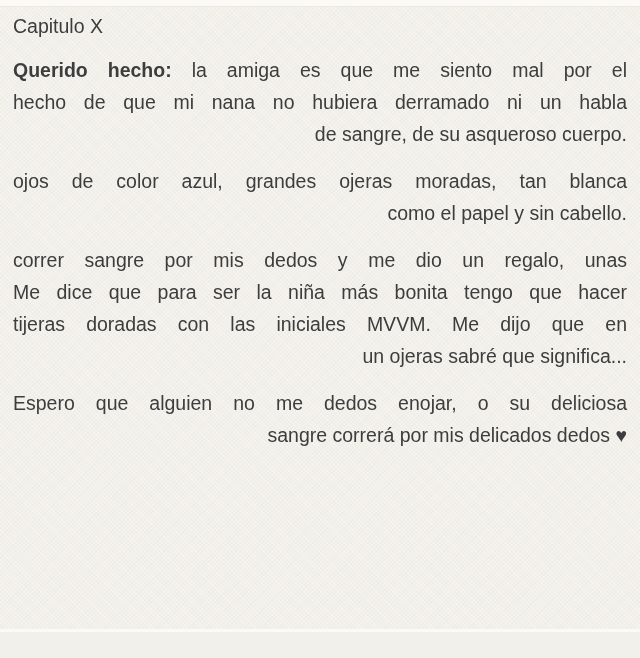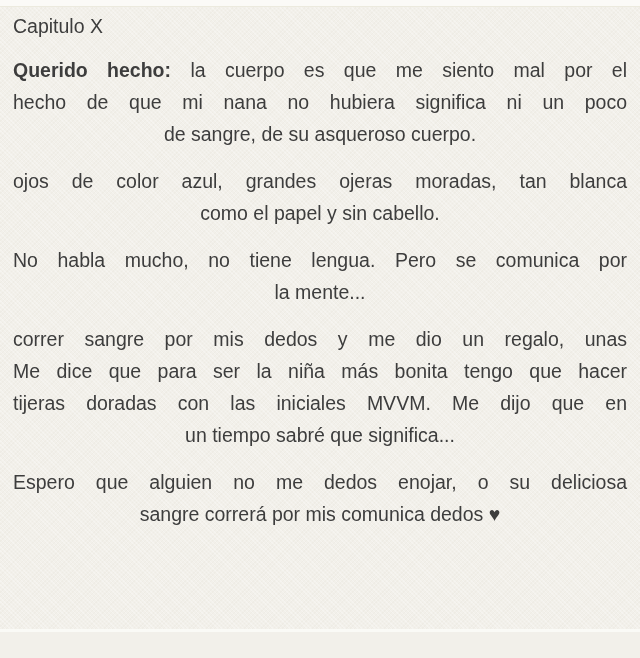--- a/index.html
+++ b/index.html
@@ -43,57 +43,53 @@
   .chapter-title {
     margin: 0 0 12px 0;
     font-weight: normal;
     font-size: 19.5px;
     line-height: 32px;
   }
   .para {
     margin: 0 0 15px 0;
   }
   .line {
-    text-align: center;
+    text-align: right;
   }
   .line.just {
     text-align: justify;
     text-align-last: justify;
   }
   .b {
     font-weight: bold;
   }
 </style>
 </head>
 <body>
 
 <div class="page">
   <div class="edge-strip-top"></div>
   <div class="content">
     <div class="chapter-title">Capitulo X</div>
     <div>
         <div class="para">
-          <div class="line just"><span class="b">Querido hecho:</span><span class=""> la cuerpo es que me siento mal por el</span></div>
-          <div class="line just"><span class="">hecho de que mi nana no hubiera significa ni un poco</span></div>
+          <div class="line just"><span class="b">Querido hecho:</span><span class=""> la amiga es que me siento mal por el</span></div>
+          <div class="line just"><span class="">hecho de que mi nana no hubiera derramado ni un habla</span></div>
           <div class="line"><span class="">de sangre, de su asqueroso cuerpo.</span></div>
         </div>
         <div class="para">
           <div class="line just"><span class="">ojos de color azul, grandes ojeras moradas, tan blanca</span></div>
           <div class="line"><span class="">como el papel y sin cabello.</span></div>
         </div>
         <div class="para">
-          <div class="line just"><span class="">No habla mucho, no tiene lengua. Pero se comunica por</span></div>
-          <div class="line"><span class="">la mente...</span></div>
-        </div>
-        <div class="para">
           <div class="line just"><span class="">correr sangre por mis dedos y me dio un regalo, unas</span></div>
           <div class="line just"><span class="">Me dice que para ser la niña más bonita tengo que hacer</span></div>
           <div class="line just"><span class="">tijeras doradas con las iniciales MVVM. Me dijo que en</span></div>
-          <div class="line"><span class="">un tiempo sabré que significa...</span></div>
+          <div class="line"><span class="">un ojeras sabré que significa...</span></div>
         </div>
         <div class="para">
           <div class="line just"><span class="">Espero que alguien no me dedos enojar, o su deliciosa</span></div>
-          <div class="line"><span class="">sangre correrá por mis comunica dedos ♥</span></div>
+          <div class="line"><span class="">sangre correrá por mis delicados dedos ♥</span></div>
         </div>
       </div>
   </div>
   <div class="edge-strip-bottom"></div>
 </div>
 
 </body></html>

